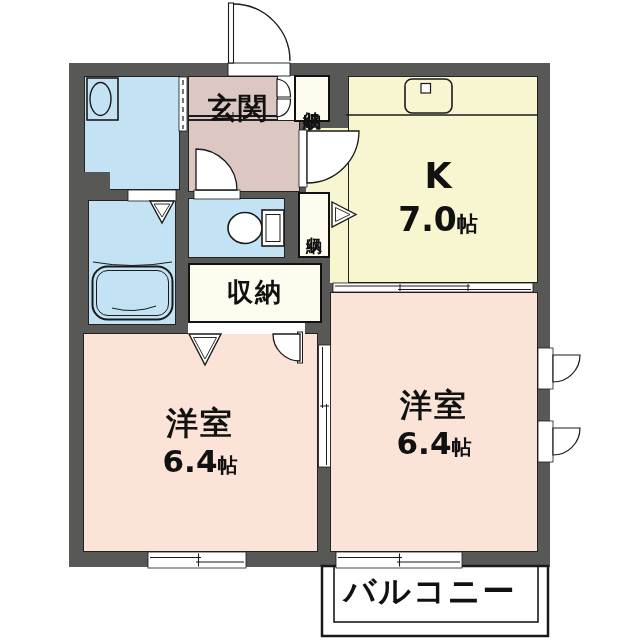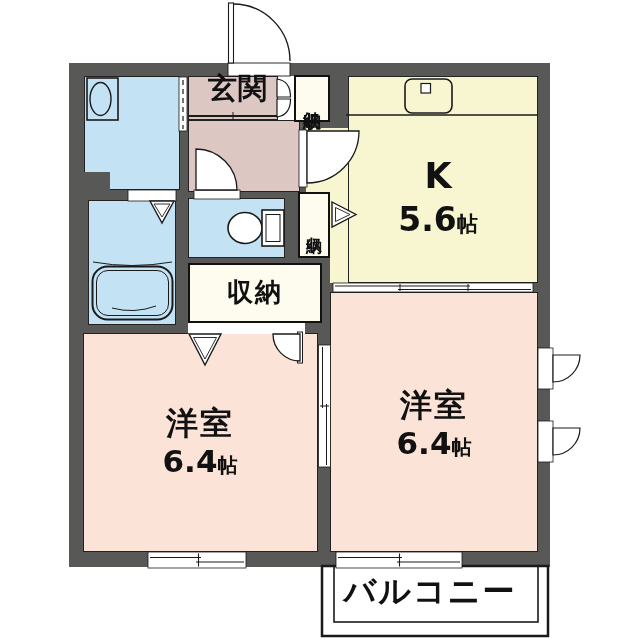--- a/index.html
+++ b/index.html
@@ -160,31 +160,31 @@
     </g>
 
     <g stroke="#1a1a1a">
       <rect x="538" y="348" width="15" height="41" fill="#ffffff" stroke-width="0.8"></rect>
       <path d="M553,355 L580,355 A27,27 0 0 1 553,382 Z" fill="#ffffff" stroke-width="1.2"></path>
       <rect x="538" y="421" width="15" height="41" fill="#ffffff" stroke-width="0.8"></rect>
       <path d="M553,428 L580,428 A27,27 0 0 1 553,455 Z" fill="#ffffff" stroke-width="1.2"></path>
     </g>
   </svg>
 
-  <div class="lbl" style="left:238px;top:88px;font-size:29px;letter-spacing:1px;">玄関</div>
+  <div class="lbl" style="left:238px;top:108px;font-size:29px;letter-spacing:1px;">玄関</div>
 
   <div class="vlbl" style="left:312px;top:98px;font-size:18px;">収納</div>
 
   <div class="vlbl" style="left:314px;top:225px;font-size:16px;">収納</div>
 
   <div class="lbl" style="left:255px;top:293px;font-size:26px;letter-spacing:2px;">収納</div>
 
   <div class="lbl" style="left:438px;top:176px;font-size:35px;">K</div>
   <div class="lbl" style="left:438px;top:220px;font-size:33px;">
-    <span>5.6</span><span class="unit" style="font-size:21px;">帖</span>
+    <span>7.0</span><span class="unit" style="font-size:21px;">帖</span>
   </div>
 
   <div class="lbl" style="left:200px;top:424px;font-size:32px;letter-spacing:2px;">洋室</div>
   <div class="lbl" style="left:200px;top:461px;font-size:31px;">
     <span>6.4</span><span class="unit" style="font-size:20px;">帖</span>
   </div>
 
   <div class="lbl" style="left:434px;top:406px;font-size:32px;letter-spacing:2px;">洋室</div>
   <div class="lbl" style="left:434px;top:443px;font-size:31px;">
     <span>6.4</span><span class="unit" style="font-size:20px;">帖</span>

